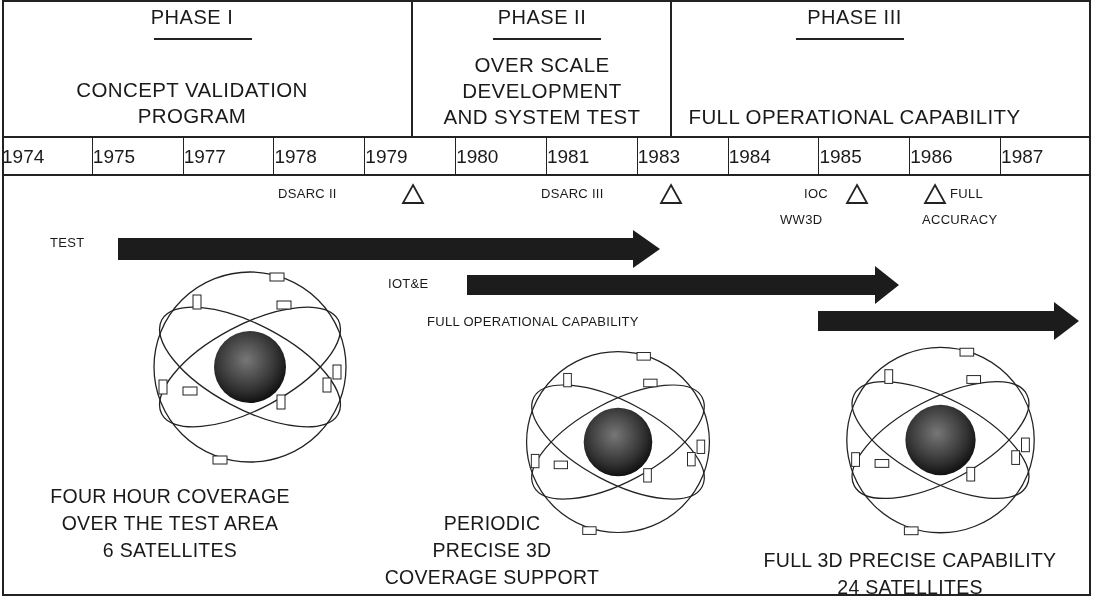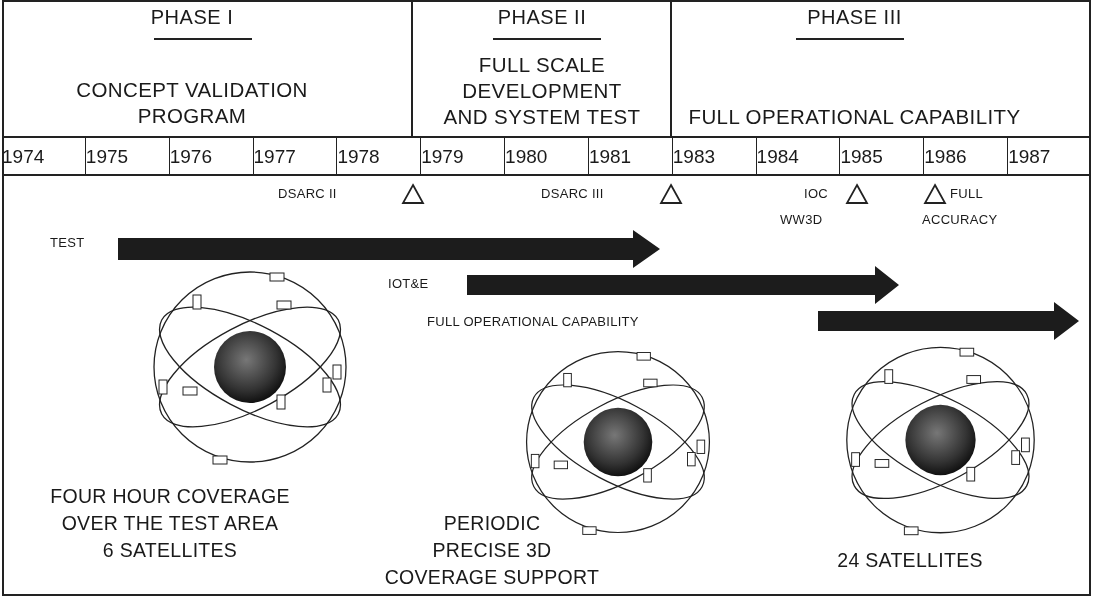--- a/index.html
+++ b/index.html
@@ -30,41 +30,40 @@
     <div>CONCEPT VALIDATION</div>
     <div>PROGRAM</div>
   </div>
 </div>
 <div class="vline" style="left:411px;top:0;height:137px;"></div>
 
 <div class="phase" style="left:413px;width:258px;">
   <div class="phase-title">PHASE II</div>
   <div class="phase-ul" style="left:80px;width:108px;"></div>
   <div class="phase-desc" style="top:52px;">
-    <div>FULL SCALE</div>
+    <div>OVER SCALE</div>
     <div>DEVELOPMENT</div>
     <div>AND SYSTEM TEST</div>
   </div>
 </div>
 <div class="vline" style="left:670px;top:0;height:137px;"></div>
 
 <div class="phase" style="left:639px;width:431px;padding-left:46px;">
   <div class="phase-title">PHASE III</div>
   <div class="phase-ul" style="left:157px;width:108px;"></div>
   <div class="phase-desc" style="top:104px;">
     <div>FULL OPERATIONAL CAPABILITY</div>
   </div>
 </div>
 
 <div class="hline" style="top:136px;"></div>
 
 <div class="years">
   <div class="year">1974</div>
   <div class="year">1975</div>
-  <div class="year">1976</div>
   <div class="year">1977</div>
   <div class="year">1978</div>
   <div class="year">1979</div>
   <div class="year">1980</div>
   <div class="year">1981</div>
   <div class="year">1983</div>
   <div class="year">1984</div>
   <div class="year">1985</div>
   <div class="year">1986</div>
   <div class="year">1987</div>
@@ -187,14 +186,15 @@
   <div>FOUR HOUR COVERAGE</div>
   <div>OVER THE TEST AREA</div>
   <div>6 SATELLITES</div>
 </div>
 <div class="caption" style="left:372px;width:240px;top:510px;">
   <div>PERIODIC</div>
   <div>PRECISE 3D</div>
   <div>COVERAGE SUPPORT</div>
 </div>
 <div class="caption" style="left:725px;width:370px;top:547px;">
+  <div>FULL 3D PRECISE CAPABILITY</div>
   <div>24 SATELLITES</div>
 </div>
 
 </body></html>

